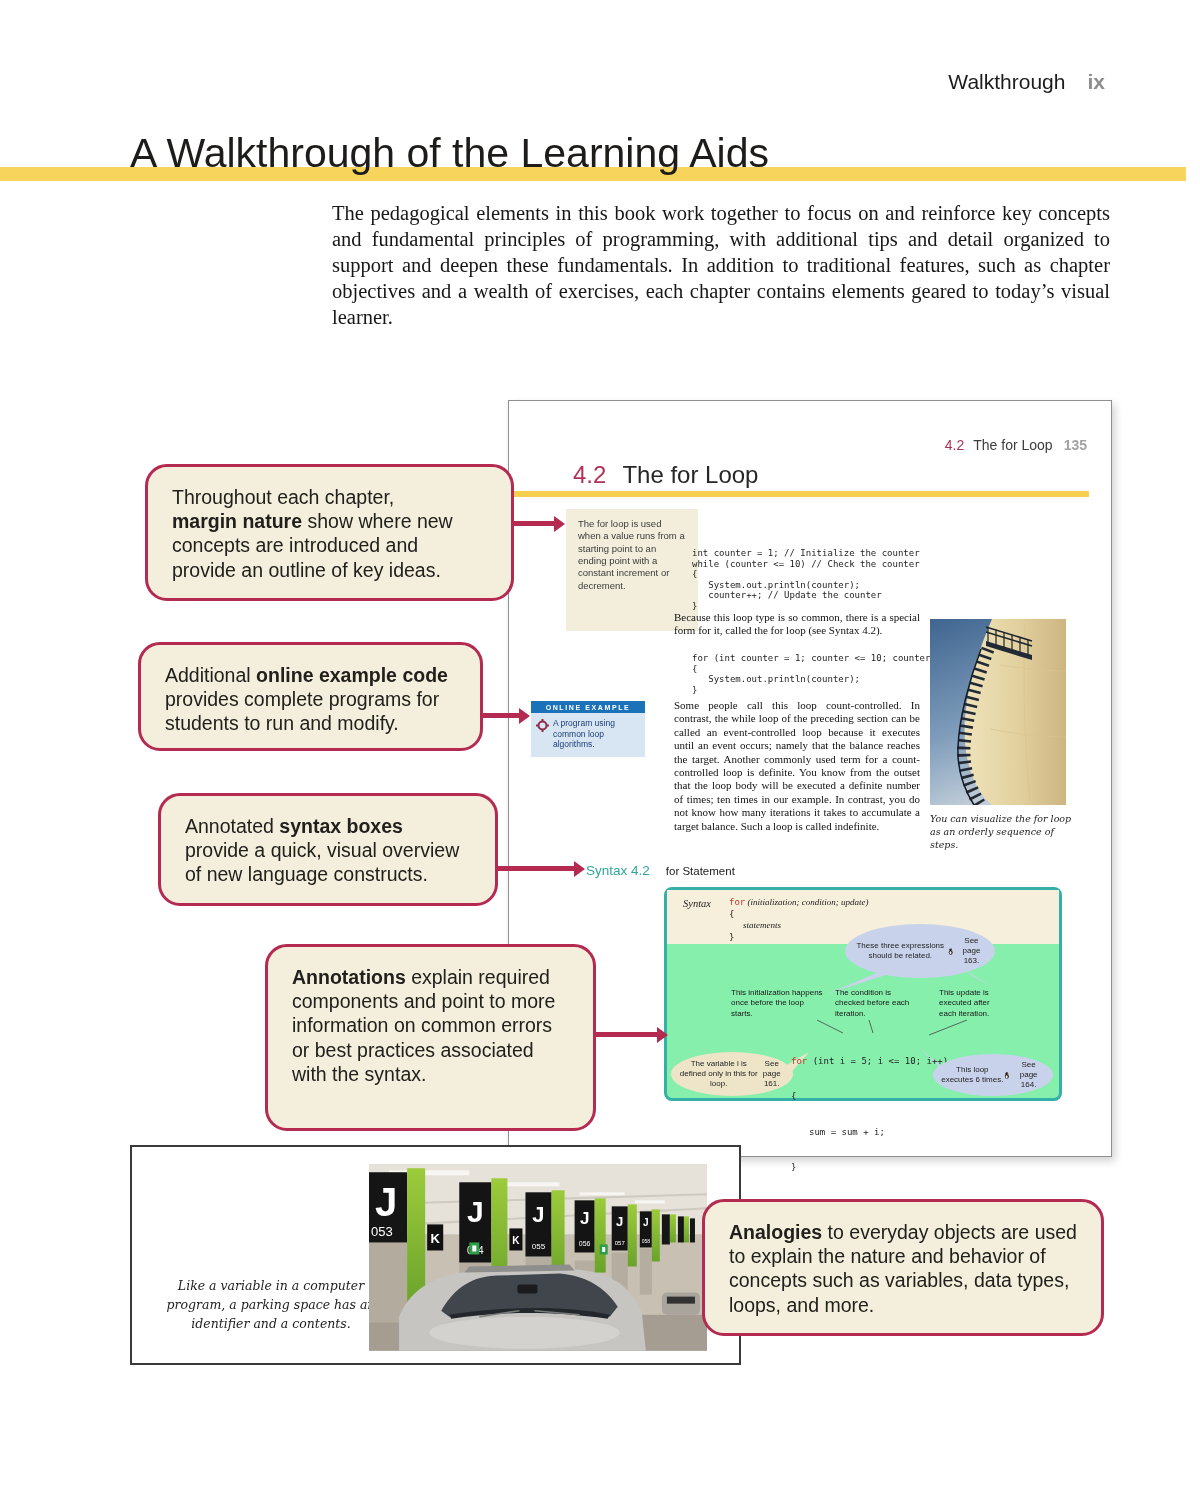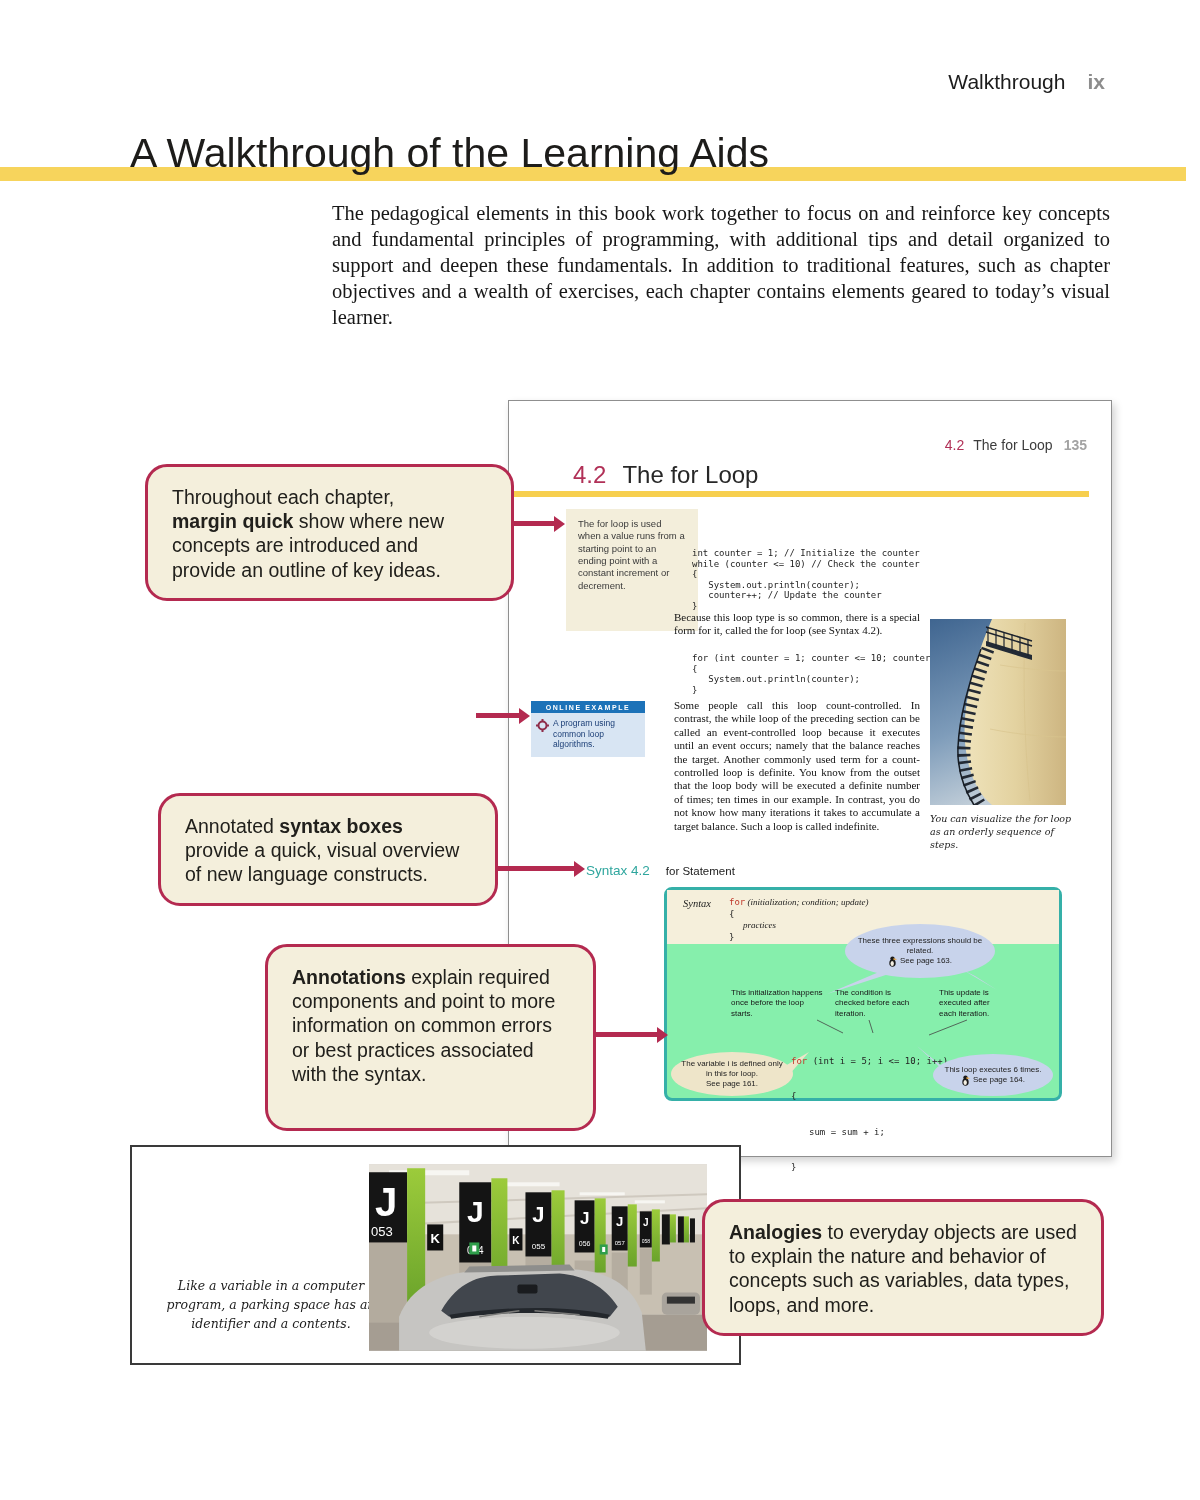--- a/index.html
+++ b/index.html
@@ -64,21 +64,21 @@
   .sb-band { position:absolute; left:0; top:0; right:0; height:54px; background:#f5efdb; }
   .sb-word { position:absolute; left:16px; top:8px; font-family:"Liberation Serif",serif;
              font-style:italic; font-size:10.5px; color:#222; }
   .sb-code { position:absolute; left:62px; top:7px; font-family:"DejaVu Sans Mono",monospace;
              font-size:9px; line-height:1.3; color:#222; }
   .sb-code .ind { padding-left:14px; }
   .kw { color:#c0392b; }
   .ph { font-family:Liberation Serif, serif; font-style:italic; }
   .sb-svg { position:absolute; left:0; top:0; width:100%; height:100%; pointer-events:none; }
 
-  .bubble { position:absolute; border-radius:50%; display:flex; flex-direction:column;
+  .bubble { position:absolute; border-radius:50%; display:flex; flex-direction:row;
             align-items:center; justify-content:center; text-align:center; font-size:8px;
             line-height:1.25; color:#222; padding:2px 8px; box-sizing:border-box; }
   .b-top   { left:178px; top:34px;  width:150px; height:54px; background:#c8d3eb; }
   .b-left  { left:4px;   top:162px; width:122px; height:44px; background:#eee5c9; }
   .b-right { left:266px; top:164px; width:120px; height:42px; background:#c8d3eb; }
   .ref-row { display:flex; align-items:center; gap:3px; }
 
   .ann { position:absolute; font-size:8px; line-height:1.3; color:#161616; }
   .a-init { left:64px;  top:98px; width:92px; }
   .a-cond { left:168px; top:98px; width:76px; }
@@ -199,21 +199,21 @@
     <div class="syntax-label">
       <span class="lab">Syntax 4.2</span><span class="nam">for Statement</span>
     </div>
 
     <div class="syntax-box">
       <div class="sb-band"></div>
       <span class="sb-word">Syntax</span>
       <div class="sb-code">
         <div><span class="kw">for</span><span class="ph"> (initialization; condition; update)</span></div>
         <div>{</div>
-        <div class="ind"><span class="ph">practices</span></div>
+        <div class="ind"><span class="ph">statements</span></div>
         <div>}</div>
       </div>
 
       <svg class="sb-svg" viewBox="0 0 392 208">
         <polygon points="212,82 228,82 160,104" fill="#c8d3eb"></polygon>
         <polygon points="296,80 308,86 330,100" fill="#c8d3eb"></polygon>
         <polygon points="118,176 121,186 142,162" fill="#eee5c9"></polygon>
         <polygon points="272,174 278,182 250,156" fill="#c8d3eb"></polygon>
         <path d="M150,130 L176,143" stroke="#444" stroke-width="0.8" fill="none"></path>
         <path d="M202,130 L206,143" stroke="#444" stroke-width="0.8" fill="none"></path>
@@ -262,21 +262,24 @@
       </div>
     </div>
   </section>
 
   <div class="arrow ar1"></div>
   <div class="arrow ar2"></div>
   <div class="arrow ar3"></div>
   <div class="arrow ar4"></div>
 
   <p class="callout co1">
-    <span class="pre">Throughout each chapter,</span><b>margin quick</b><span> show where new concepts are introduced and provide an outline of key ideas.</span>
+    <span class="pre">Throughout each chapter,</span><b>margin nature</b><span> show where new concepts are introduced and provide an outline of key ideas.</span>
+  </p>
+  <p class="callout co2">
+    <span>Additional </span><b>online example code</b><span> provides complete programs for students to run and modify.</span>
   </p>
   <p class="callout co3">
     <span class="head"><span>Annotated </span><b>syntax boxes</b></span><span>provide a quick, visual overview of new language constructs.</span>
   </p>
   <p class="callout co4">
     <span></span><b>Annotations</b><span> explain required components and point to more information on common errors or best practices associated with the syntax.</span>
   </p>
   <p class="callout co5">
     <span></span><b>Analogies</b><span> to everyday objects are used to explain the nature and behavior of concepts such as variables, data types, loops, and more.</span>
   </p>

